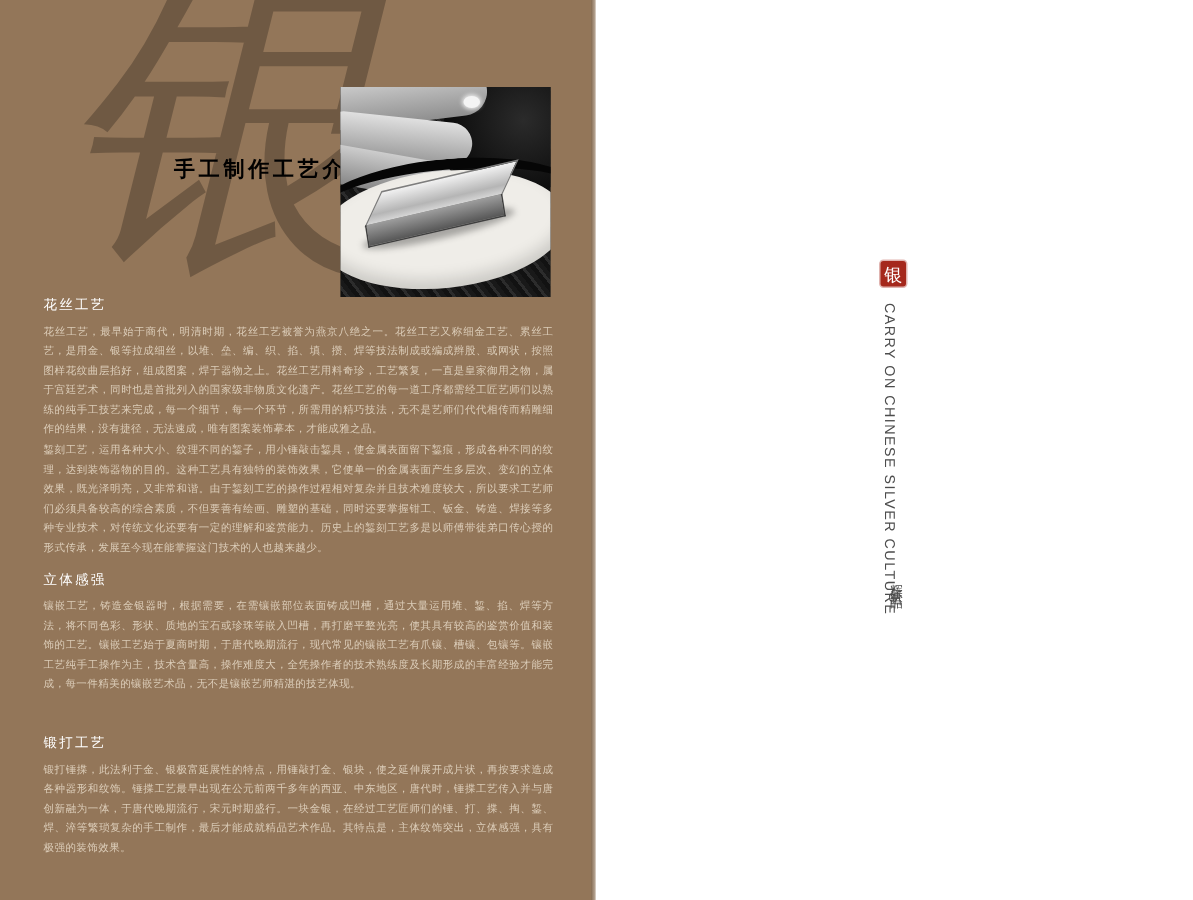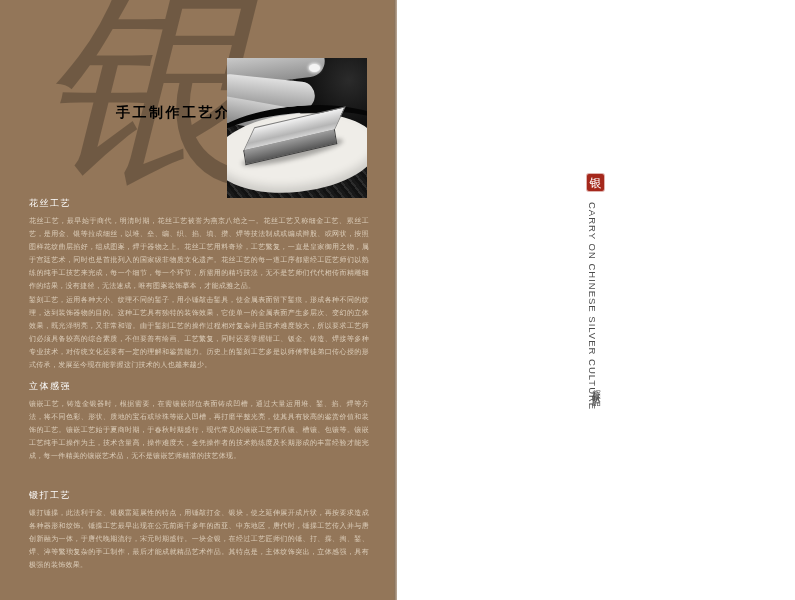--- a/index.html
+++ b/index.html
@@ -131,26 +131,26 @@
         <div class="bar-front"></div>
       </div>
     </div>
 
     <div class="section sec-1">
       <h3 class="sec-head">花丝工艺</h3>
       <p class="sec-body">花丝工艺，最早始于商代，明清时期，花丝工艺被誉为燕京八绝之一。花丝工艺又称细金工艺、累丝工艺，是用金、银等拉成细丝，以堆、垒、编、织、掐、填、攒、焊等技法制成或编成辫股、或网状，按照图样花纹曲层掐好，组成图案，焊于器物之上。花丝工艺用料奇珍，工艺繁复，一直是皇家御用之物，属于宫廷艺术，同时也是首批列入的国家级非物质文化遗产。花丝工艺的每一道工序都需经工匠艺师们以熟练的纯手工技艺来完成，每一个细节，每一个环节，所需用的精巧技法，无不是艺师们代代相传而精雕细作的结果，没有捷径，无法速成，唯有图案装饰摹本，才能成雅之品。</p>
     </div>
 
     <div class="section sec-2">
-      <p class="sec-body">錾刻工艺，运用各种大小、纹理不同的錾子，用小锤敲击錾具，使金属表面留下錾痕，形成各种不同的纹理，达到装饰器物的目的。这种工艺具有独特的装饰效果，它使单一的金属表面产生多层次、变幻的立体效果，既光泽明亮，又非常和谐。由于錾刻工艺的操作过程相对复杂并且技术难度较大，所以要求工艺师们必须具备较高的综合素质，不但要善有绘画、工艺繁复，同时还要掌握钳工、钣金、铸造、焊接等多种专业技术，对传统文化还要有一定的理解和鉴赏能力。历史上的錾刻工艺多是以师傅带徒弟口传心授的形式传承，发展至今现在能掌握这门技术的人也越来越少。</p>
+      <p class="sec-body">錾刻工艺，运用各种大小、纹理不同的錾子，用小锤敲击錾具，使金属表面留下錾痕，形成各种不同的纹理，达到装饰器物的目的。这种工艺具有独特的装饰效果，它使单一的金属表面产生多层次、变幻的立体效果，既光泽明亮，又非常和谐。由于錾刻工艺的操作过程相对复杂并且技术难度较大，所以要求工艺师们必须具备较高的综合素质，不但要善有绘画、雕塑的基础，同时还要掌握钳工、钣金、铸造、焊接等多种专业技术，对传统文化还要有一定的理解和鉴赏能力。历史上的錾刻工艺多是以师傅带徒弟口传心授的形式传承，发展至今现在能掌握这门技术的人也越来越少。</p>
     </div>
 
     <div class="section sec-3">
       <h3 class="sec-head">立体感强</h3>
-      <p class="sec-body">镶嵌工艺，铸造金银器时，根据需要，在需镶嵌部位表面铸成凹槽，通过大量运用堆、錾、掐、焊等方法，将不同色彩、形状、质地的宝石或珍珠等嵌入凹槽，再打磨平整光亮，使其具有较高的鉴赏价值和装饰的工艺。镶嵌工艺始于夏商时期，于春秋时期盛行，现代常见的镶嵌工艺有爪镶、槽镶、包镶等。镶嵌工艺纯手工操作为主，技术含量高，操作难度大，全凭操作者的技术熟练度及长期形成的丰富经验才能完成，每一件精美的镶嵌艺术品，无不是镶嵌艺师精湛的技艺体现。</p>
+      <p class="sec-body">镶嵌工艺，铸造金银器时，根据需要，在需镶嵌部位表面铸成凹槽，通过大量运用堆、錾、掐、焊等方法，将不同色彩、形状、质地的宝石或珍珠等嵌入凹槽，再打磨平整光亮，使其具有较高的鉴赏价值和装饰的工艺。镶嵌工艺始于夏商时期，于唐代晚期流行，现代常见的镶嵌工艺有爪镶、槽镶、包镶等。镶嵌工艺纯手工操作为主，技术含量高，操作难度大，全凭操作者的技术熟练度及长期形成的丰富经验才能完成，每一件精美的镶嵌艺术品，无不是镶嵌艺师精湛的技艺体现。</p>
     </div>
 
     <div class="section sec-4">
       <h3 class="sec-head">锻打工艺</h3>
       <p class="sec-body">锻打锤揲，此法利于金、银极富延展性的特点，用锤敲打金、银块，使之延伸展开成片状，再按要求造成各种器形和纹饰。锤揲工艺最早出现在公元前两千多年的西亚、中东地区，唐代时，锤揲工艺传入并与唐创新融为一体，于唐代晚期流行，宋元时期盛行。一块金银，在经过工艺匠师们的锤、打、揲、掏、錾、焊、淬等繁琐复杂的手工制作，最后才能成就精品艺术作品。其特点是，主体纹饰突出，立体感强，具有极强的装饰效果。</p>
     </div>
 
     <div class="fold"></div>
   </div>
 

